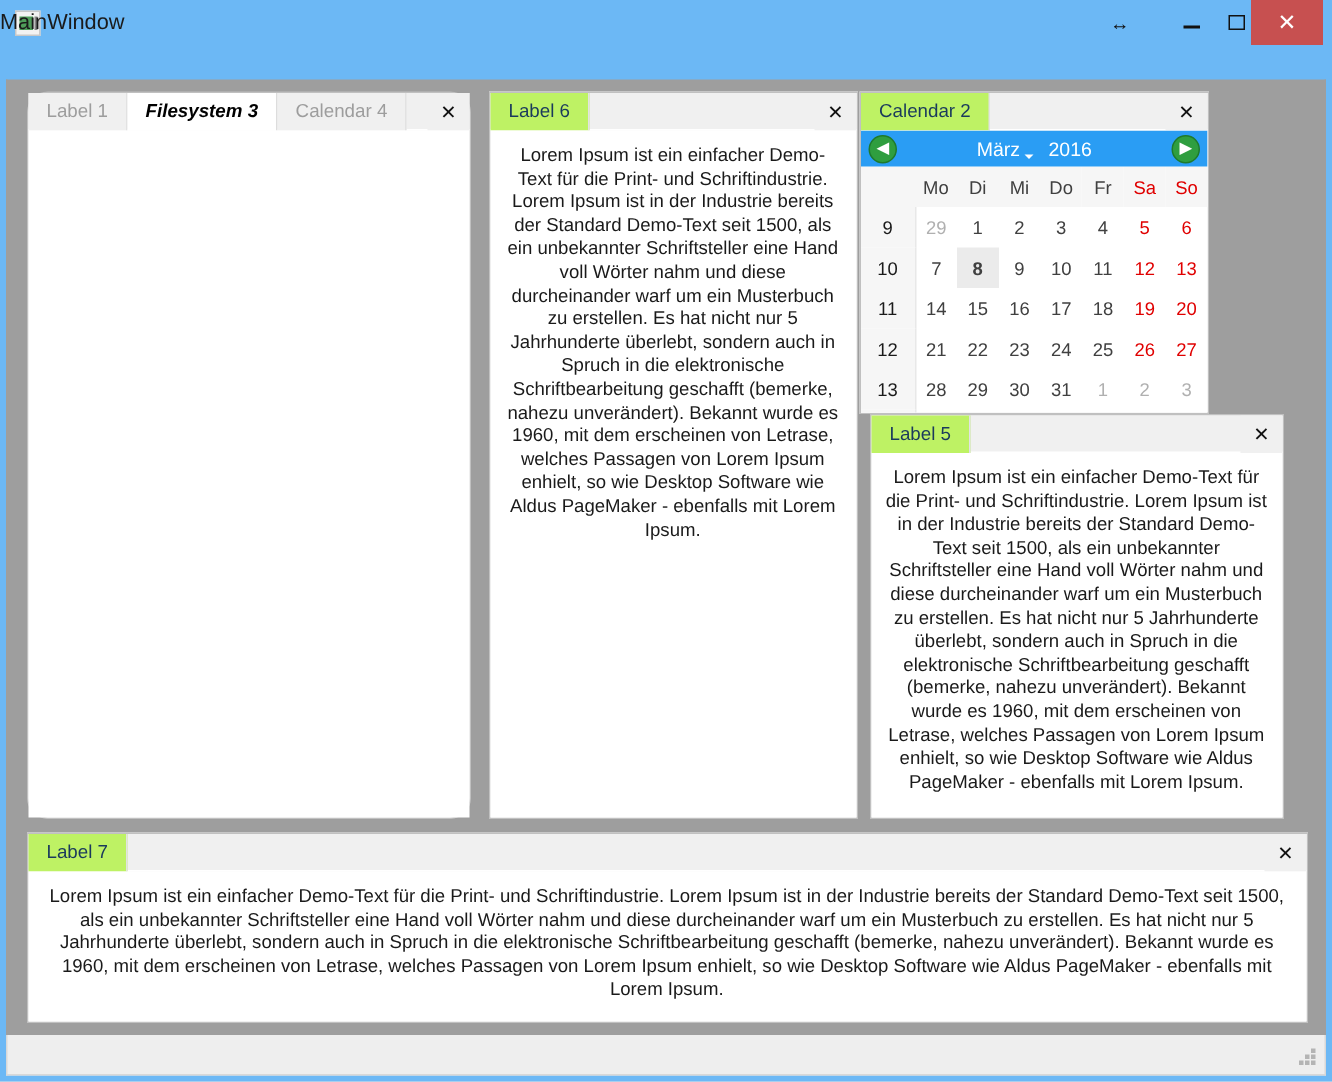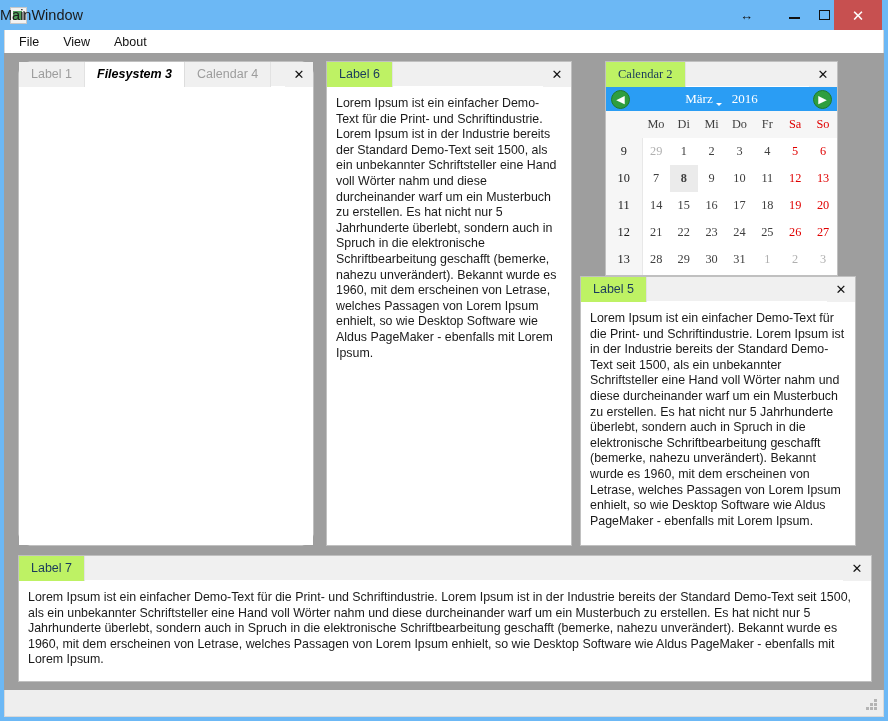--- a/index.html
+++ b/index.html
@@ -193,27 +193,27 @@
     left: 0; top: 25px; right: 0; bottom: 0;
     background: #ffffff;
     overflow: hidden;
   }
   .panel-text {
     margin: 0;
     padding: 9px 10px 0 9px;
     font-size: 12.4px;
     line-height: 15.6px;
     color: #1a1a1a;
-    text-align: left;
+    text-align: center;
   }
 
   
   #panel-left   { left: 13px;  top: 8px;   width: 296px; height: 485px; border-radius: 14px; }
   #panel-mid    { left: 321px; top: 8px;   width: 246px; height: 485px; }
-  #panel-cal    { left: 600px; top: 8px;   width: 233px; height: 215px; font-family: Liberation Serif, serif; }
+  #panel-cal    { left: 568px; top: 8px;   width: 233px; height: 215px; }
   #panel-lbl5   { left: 575px; top: 223px; width: 276px; height: 270px; }
   #panel-bottom { left: 13px;  top: 502px; width: 854px; height: 127px; }
 
   
   #cal-header {
     position: relative;
     height: 24px;
     background: #2a9df4;
     display: flex;
     align-items: center;
@@ -290,25 +290,20 @@
       <span class="ico-min"></span>
     </div>
     <div class="titlebtn" id="btn-max">
       <span class="ico-max"></span>
     </div>
     <div class="titlebtn" id="btn-close">
       <span class="ico-close">✕</span>
     </div>
   </div>
 
-  <div id="menubar">
-    <div class="menu-item">File</div>
-    <div class="menu-item">View</div>
-    <div class="menu-item">About</div>
-  </div>
 
   <div id="client">
 
     <div class="panel" id="panel-left">
       <div class="panel-tabrow">
         <div class="tab">Label 1</div>
         <div class="tab active bold">Filesystem 3</div>
         <div class="tab">Calendar 4</div>
         <div class="panel-close">✕</div>
       </div>

